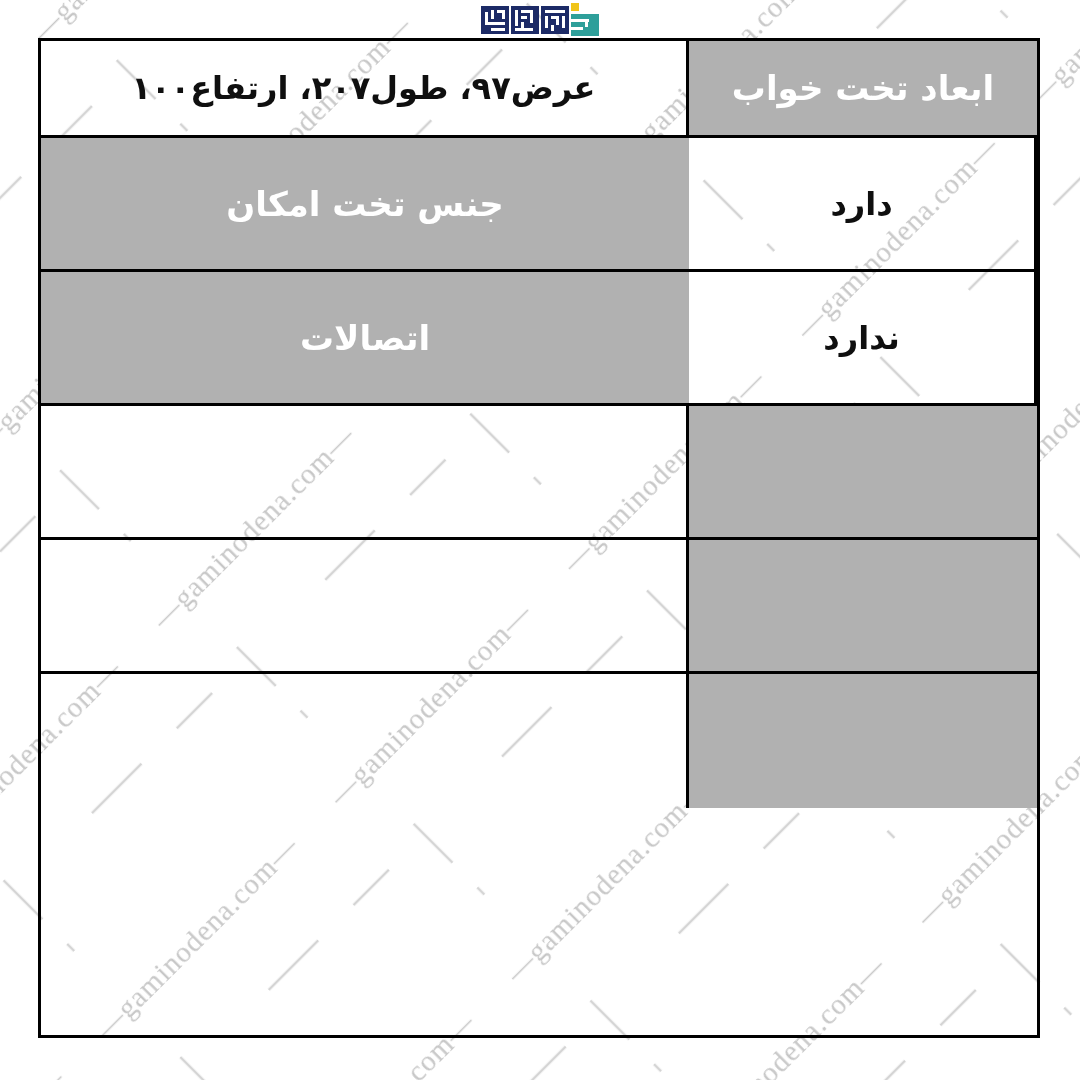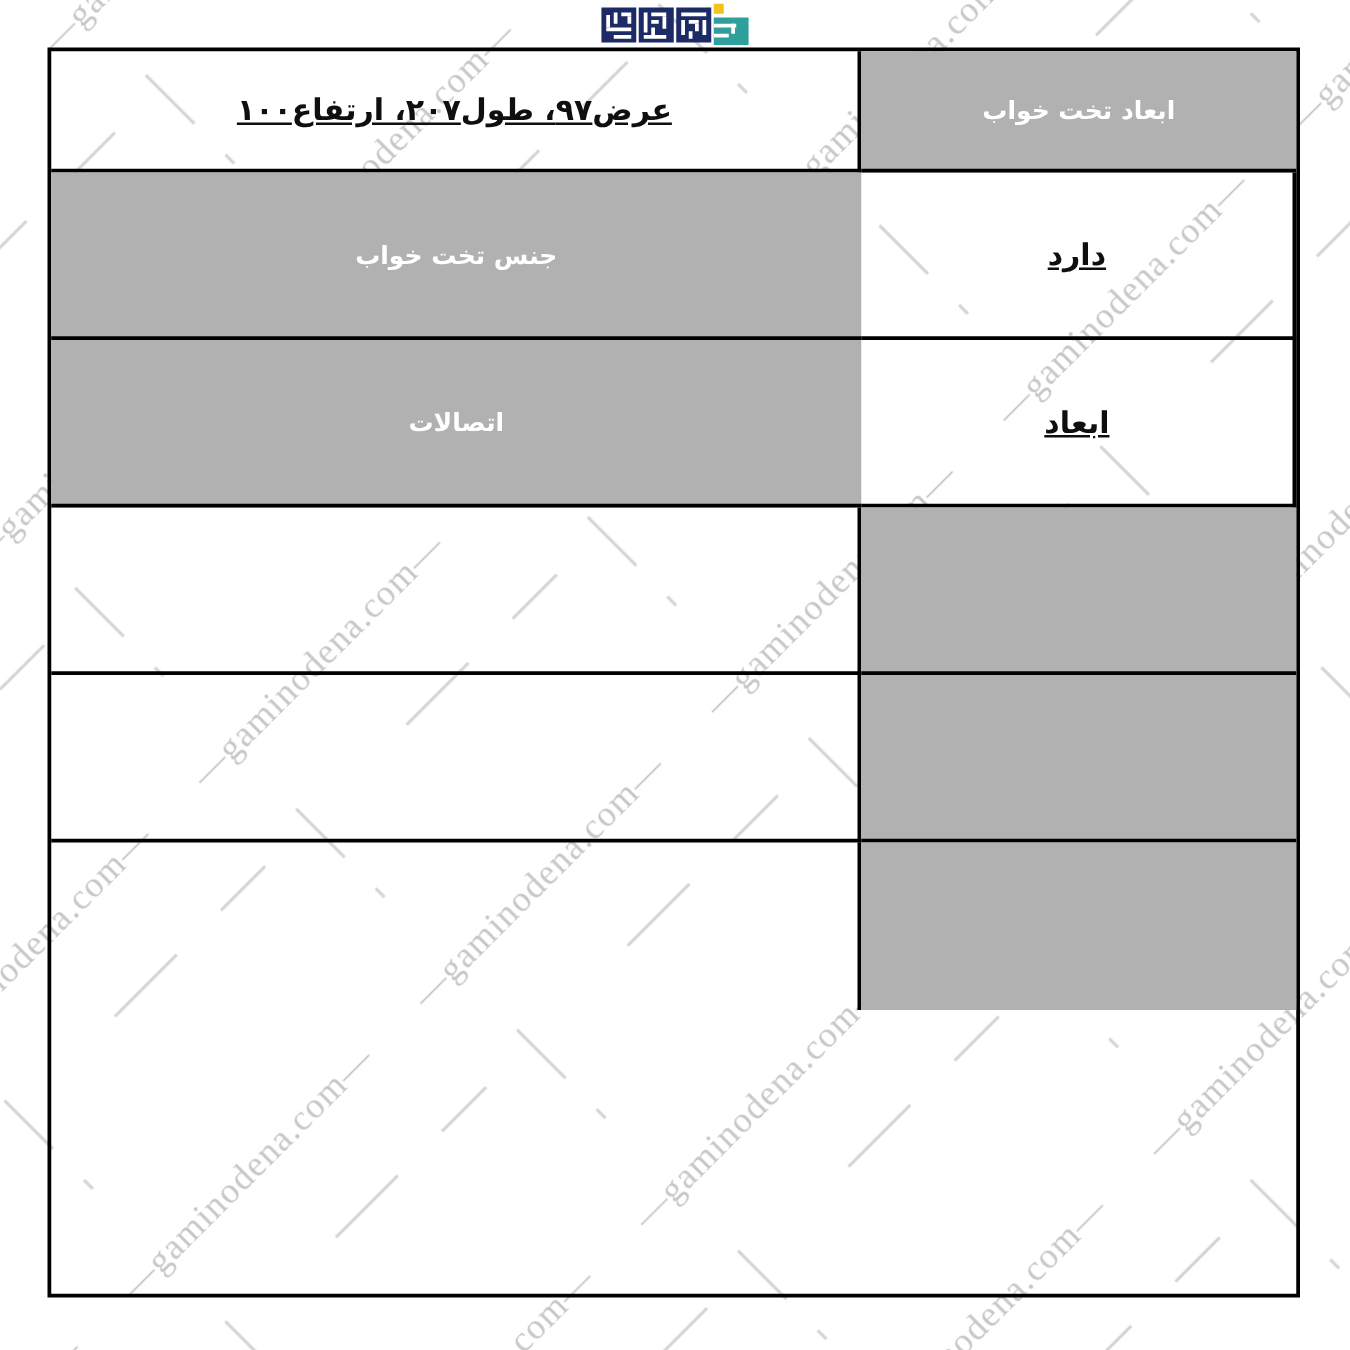--- a/index.html
+++ b/index.html
@@ -23,25 +23,25 @@
     grid-template-columns:1fr 348px;
     grid-template-rows:97px repeat(6,1fr) 93px;
   }
   .cell{
     display:flex;align-items:center;justify-content:center;
     box-sizing:border-box;border-bottom:3px solid #000;
     padding:0 10px;white-space:nowrap;
   }
   .cell.value{
     border-right:3px solid #000;
-    font-weight:700;font-size:24px;color:#0f0f0f;text-decoration:underline;
+    font-weight:700;font-size:32px;color:#0f0f0f;
   }
   .cell.label{
     background:#b1b1b1;
-    font-weight:700;font-size:20px;color:#ffffff;
+    font-weight:700;font-size:34px;color:#ffffff;
   }
   .cell.last{border-bottom:none;}
 </style>
 </head>
 <body>
 
 <div class="stage">
 
   <svg class="watermark" width="1080" height="1080" aria-hidden="true">
     <defs>
@@ -95,27 +95,27 @@
         <rect x="104" y="17" width="3" height="8" fill="#fff"></rect>
       </g>
     </svg>
   </div>
 
   <div class="spec-table" dir="ltr">
 
     <div class="cell value" dir="rtl">عرض۹۷، طول۲۰۷، ارتفاع۱۰۰</div>
     <div class="cell label" dir="rtl">ابعاد تخت خواب</div>
 
-    <div class="cell label" dir="rtl">جنس تخت خواب</div>
+    <div class="cell label" dir="rtl">جنس تخت امکان</div>
 
     <div class="cell value" dir="rtl">دارد</div>
 
     <div class="cell label" dir="rtl">اتصالات</div>
 
-    <div class="cell value" dir="rtl">ابعاد</div>
+    <div class="cell value" dir="rtl">ندارد</div>
 
     <div class="cell value" dir="rtl"></div>
     <div class="cell label" dir="rtl"></div>
 
     <div class="cell value" dir="rtl"></div>
     <div class="cell label" dir="rtl"></div>
 
     <div class="cell value last" dir="rtl"></div>
     <div class="cell label last" dir="rtl"></div>
 

